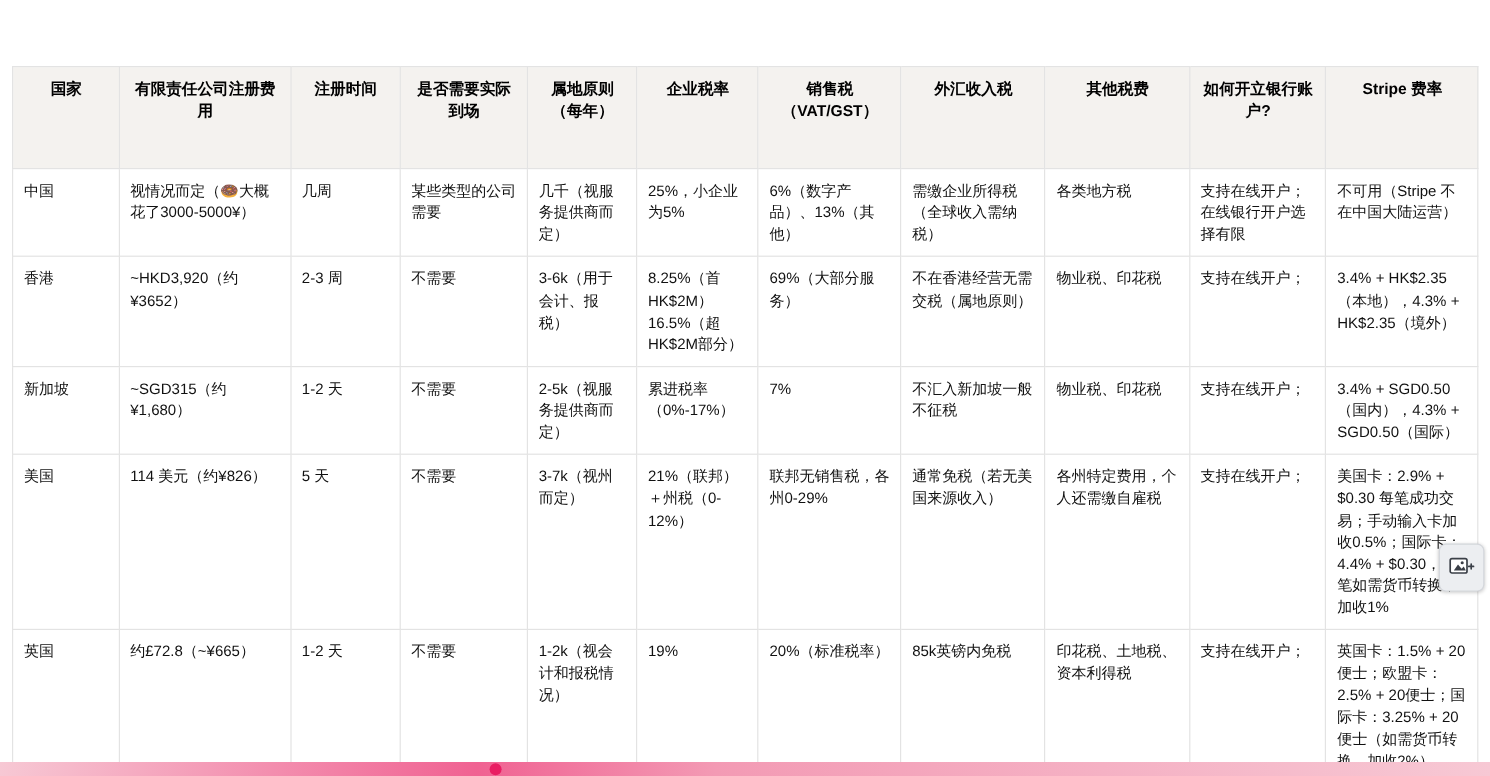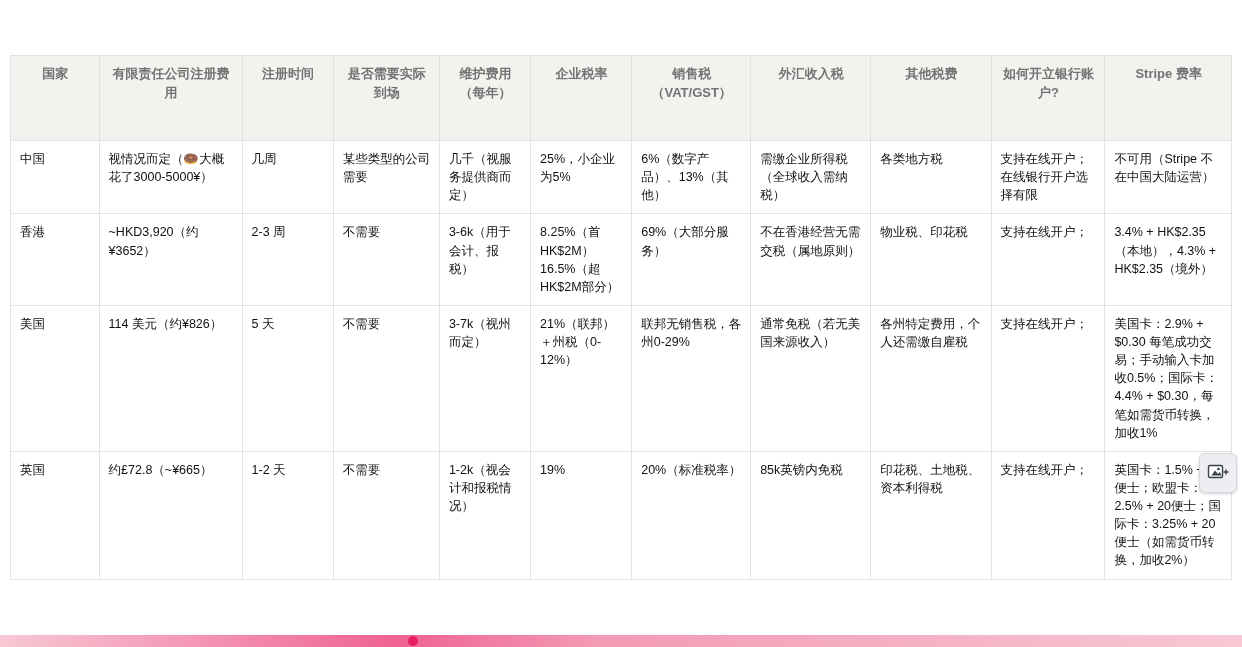--- a/index.html
+++ b/index.html
@@ -35,21 +35,21 @@
     border: 1px solid #e3e3e3;
     padding: 9px 8px 9px 9px;
     vertical-align: top;
     line-height: 1.45;
     word-break: break-word;
   }
   table.data-table thead th {
     background: #f4f2ef;
     font-weight: bold;
     font-size: 13px;
-    color: #737373;
+    color: #000000;
     height: 66px;
     vertical-align: top;
   }
   table.data-table tbody td {
     background: #ffffff;
   }
   td.country-cell {
     font-weight: normal;
   }
   .bold-cell {
@@ -122,21 +122,21 @@
           <col class="c8">
           <col class="c9">
           <col class="c10">
       </colgroup>
       <thead>
         <tr>
           <th>国家</th>
           <th>有限责任公司注册费用</th>
           <th>注册时间</th>
           <th>是否需要实际到场</th>
-          <th>维护费用（每年）</th>
+          <th>属地原则（每年）</th>
           <th>企业税率</th>
           <th>销售税（VAT/GST）</th>
           <th>外汇收入税</th>
           <th>其他税费</th>
           <th>如何开立银行账户?</th>
           <th>Stripe 费率</th>
         </tr>
       </thead>
       <tbody>
 
@@ -161,20 +161,33 @@
           <td>不需要</td>
           <td>3-6k（用于会计、报税）</td>
           <td>8.25%（首HK$2M）16.5%（超HK$2M部分）</td>
           <td>69%（大部分服务）</td>
           <td class="bold-cell">不在香港经营无需交税（属地原则）</td>
           <td>物业税、印花税</td>
           <td>支持在线开户；</td>
           <td>3.4% + HK$2.35（本地），4.3% + HK$2.35（境外）</td>
         </tr>
 
+        <tr>
+          <td class="country-cell">新加坡</td>
+          <td>~SGD315（约¥1,680）</td>
+          <td>1-2 天</td>
+          <td>不需要</td>
+          <td>2-5k（视服务提供商而定）</td>
+          <td>累进税率（0%-17%）</td>
+          <td>7%</td>
+          <td>不汇入新加坡一般不征税</td>
+          <td>物业税、印花税</td>
+          <td>支持在线开户；</td>
+          <td>3.4% + SGD0.50（国内），4.3% + SGD0.50（国际）</td>
+        </tr>
 
         <tr>
           <td class="country-cell">美国</td>
           <td>114 美元（约¥826）</td>
           <td>5 天</td>
           <td>不需要</td>
           <td>3-7k（视州而定）</td>
           <td>21%（联邦）＋州税（0-12%）</td>
           <td>联邦无销售税，各州0-29%</td>
           <td class="bold-cell">通常免税（若无美国来源收入）</td>

